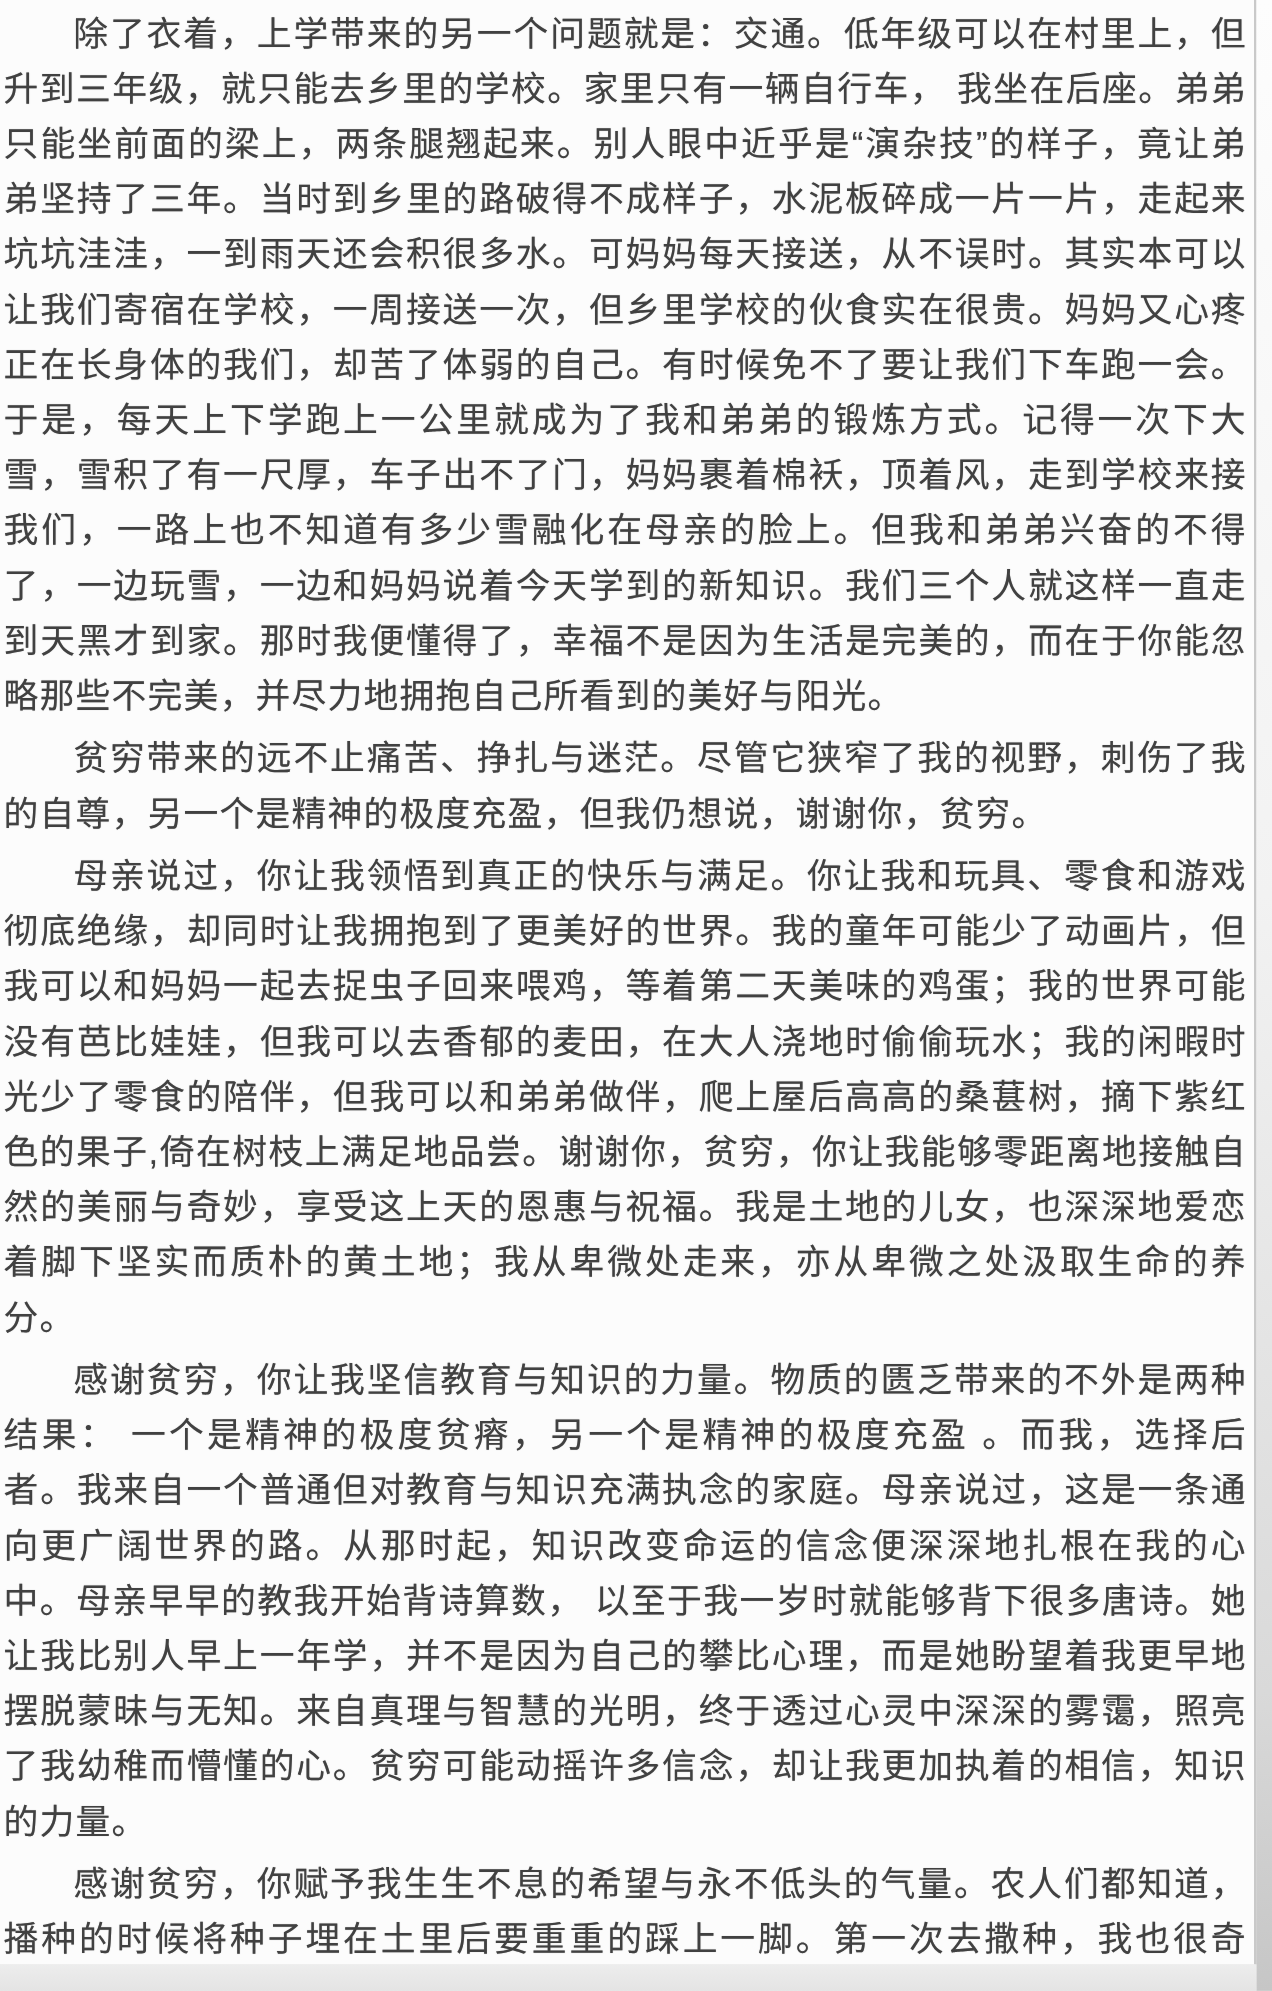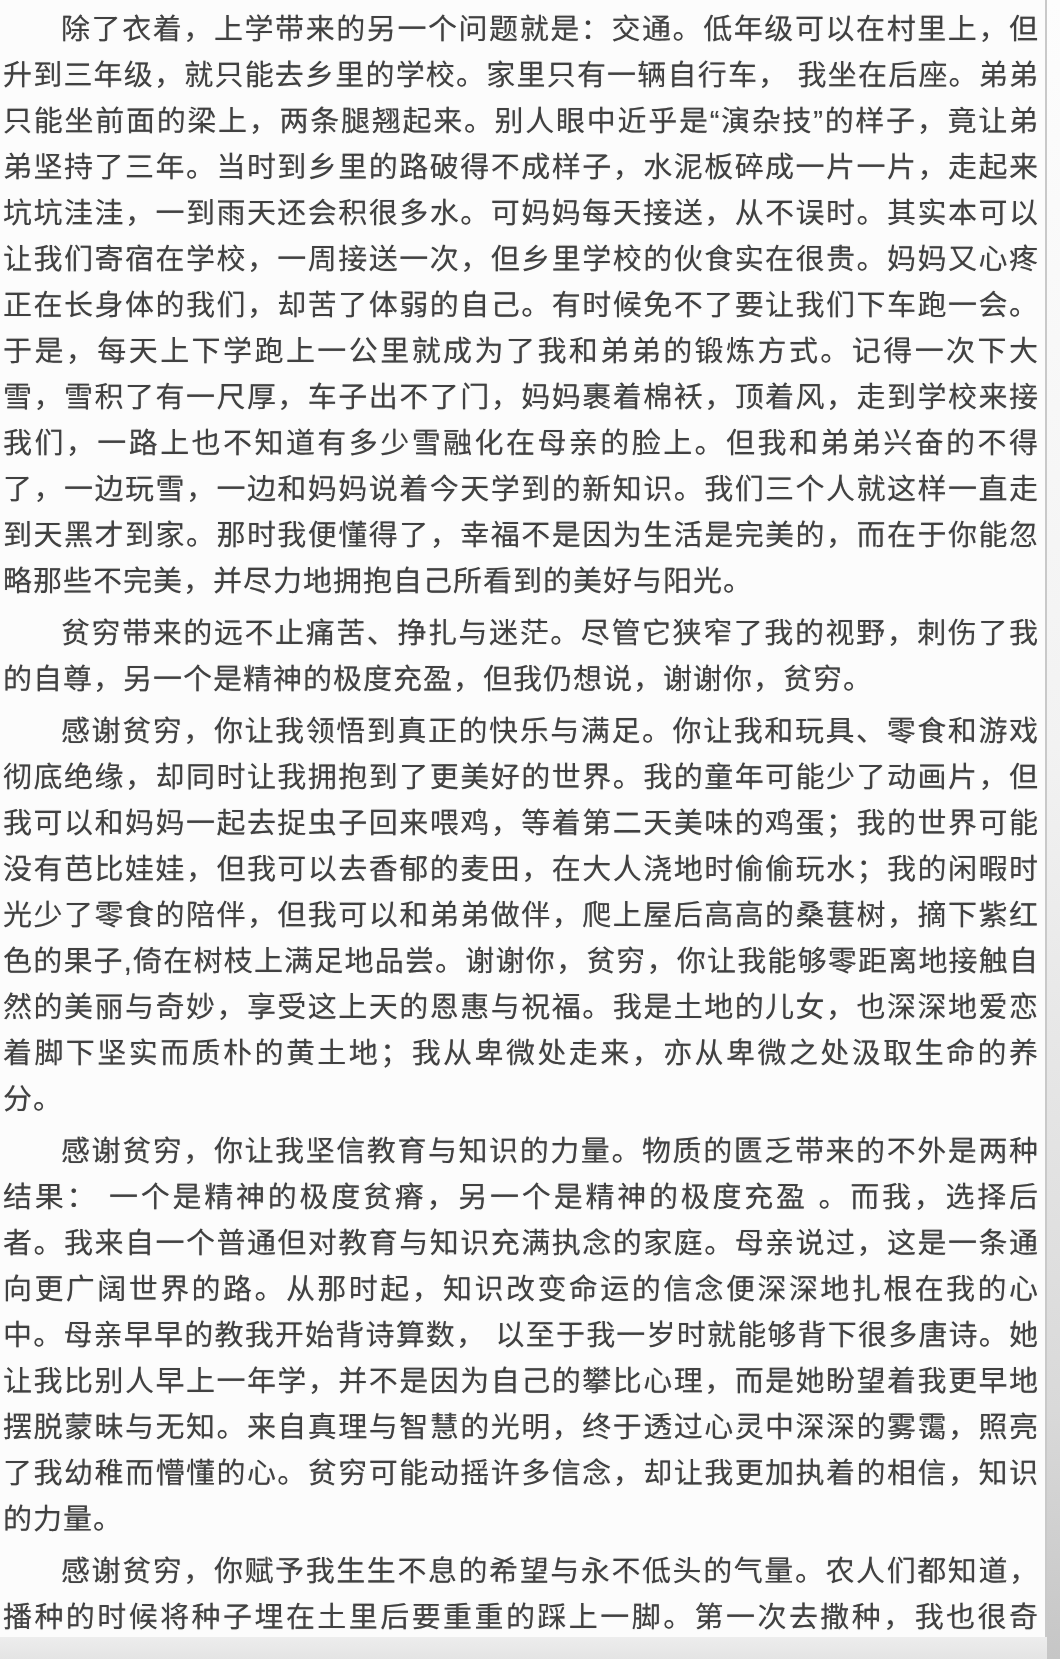--- a/index.html
+++ b/index.html
@@ -53,20 +53,20 @@
     background:linear-gradient(to bottom,#ededed,#e4e4e4);
   }
 </style>
 </head>
 <body>
 
 <div class="page">
   <div class="text-column">
     <p class="para">除了衣着，上学带来的另一个问题就是：交通。低年级可以在村里上，但升到三年级，就只能去乡里的学校。家里只有一辆自行车， 我坐在后座。弟弟只能坐前面的梁上，两条腿翘起来。别人眼中近乎是“演杂技”的样子，竟让弟弟坚持了三年。当时到乡里的路破得不成样子，水泥板碎成一片一片，走起来坑坑洼洼，一到雨天还会积很多水。可妈妈每天接送，从不误时。其实本可以让我们寄宿在学校，一周接送一次，但乡里学校的伙食实在很贵。妈妈又心疼正在长身体的我们，却苦了体弱的自己。有时候免不了要让我们下车跑一会。于是，每天上下学跑上一公里就成为了我和弟弟的锻炼方式。记得一次下大雪，雪积了有一尺厚，车子出不了门，妈妈裹着棉袄，顶着风，走到学校来接我们，一路上也不知道有多少雪融化在母亲的脸上。但我和弟弟兴奋的不得了，一边玩雪，一边和妈妈说着今天学到的新知识。我们三个人就这样一直走到天黑才到家。那时我便懂得了，幸福不是因为生活是完美的，而在于你能忽略那些不完美，并尽力地拥抱自己所看到的美好与阳光。</p>
     <p class="para">贫穷带来的远不止痛苦、挣扎与迷茫。尽管它狭窄了我的视野，刺伤了我的自尊，另一个是精神的极度充盈，但我仍想说，谢谢你，贫穷。</p>
-    <p class="para">感谢贫穷，你让我领悟到真正的快乐与满足。你让我和玩具、零食和游戏彻底绝缘，却同时让我拥抱到了更美好的世界。我的童年可能少了动画片，但我可以和妈妈一起去捉虫子回来喂鸡，等着第二天美味的鸡蛋；我的世界可能没有芭比娃娃，但我可以去香郁的麦田，在大人浇地时偷偷玩水；我的闲暇时光少了零食的陪伴，但我可以和弟弟做伴，爬上屋后高高的桑葚树，摘下紫红色的果子,倚在树枝上满足地品尝。谢谢你，贫穷，你让我能够零距离地接触自然的美丽与奇妙，享受这上天的恩惠与祝福。我是土地的儿女，也深深地爱恋着脚下坚实而质朴的黄土地；我从卑微处走来，亦从卑微之处汲取生命的养分。</p>
+    <p class="para">母亲说过，你让我领悟到真正的快乐与满足。你让我和玩具、零食和游戏彻底绝缘，却同时让我拥抱到了更美好的世界。我的童年可能少了动画片，但我可以和妈妈一起去捉虫子回来喂鸡，等着第二天美味的鸡蛋；我的世界可能没有芭比娃娃，但我可以去香郁的麦田，在大人浇地时偷偷玩水；我的闲暇时光少了零食的陪伴，但我可以和弟弟做伴，爬上屋后高高的桑葚树，摘下紫红色的果子,倚在树枝上满足地品尝。谢谢你，贫穷，你让我能够零距离地接触自然的美丽与奇妙，享受这上天的恩惠与祝福。我是土地的儿女，也深深地爱恋着脚下坚实而质朴的黄土地；我从卑微处走来，亦从卑微之处汲取生命的养分。</p>
     <p class="para">感谢贫穷，你让我坚信教育与知识的力量。物质的匮乏带来的不外是两种结果： 一个是精神的极度贫瘠，另一个是精神的极度充盈 。而我，选择后者。我来自一个普通但对教育与知识充满执念的家庭。母亲说过，这是一条通向更广阔世界的路。从那时起，知识改变命运的信念便深深地扎根在我的心中。母亲早早的教我开始背诗算数， 以至于我一岁时就能够背下很多唐诗。她让我比别人早上一年学，并不是因为自己的攀比心理，而是她盼望着我更早地摆脱蒙昧与无知。来自真理与智慧的光明，终于透过心灵中深深的雾霭，照亮了我幼稚而懵懂的心。贫穷可能动摇许多信念，却让我更加执着的相信，知识的力量。</p>
     <p class="para">感谢贫穷，你赋予我生生不息的希望与永不低头的气量。农人们都知道，播种的时候将种子埋在土里后要重重的踩上一脚。第一次去撒种，我也很奇怪，踩得这么实，苗怎么还能再破土而出？可母亲告诉我，土松，苗反而会出不来，破土之前遇到坚实的土壤，才能让苗更茁壮地成长。长大后，当我再次回忆起这些话，才知道自己也正是如此了。当我们从一开始便遇到阻碍与坎坷，当命运看似在刁难自己，不要怀疑，她只是想</p>
   </div>
 </div>
 <div class="right-rule"></div>
 <div class="right-margin"></div>
 <div class="bottom-strip"></div>
 
 </body></html>

